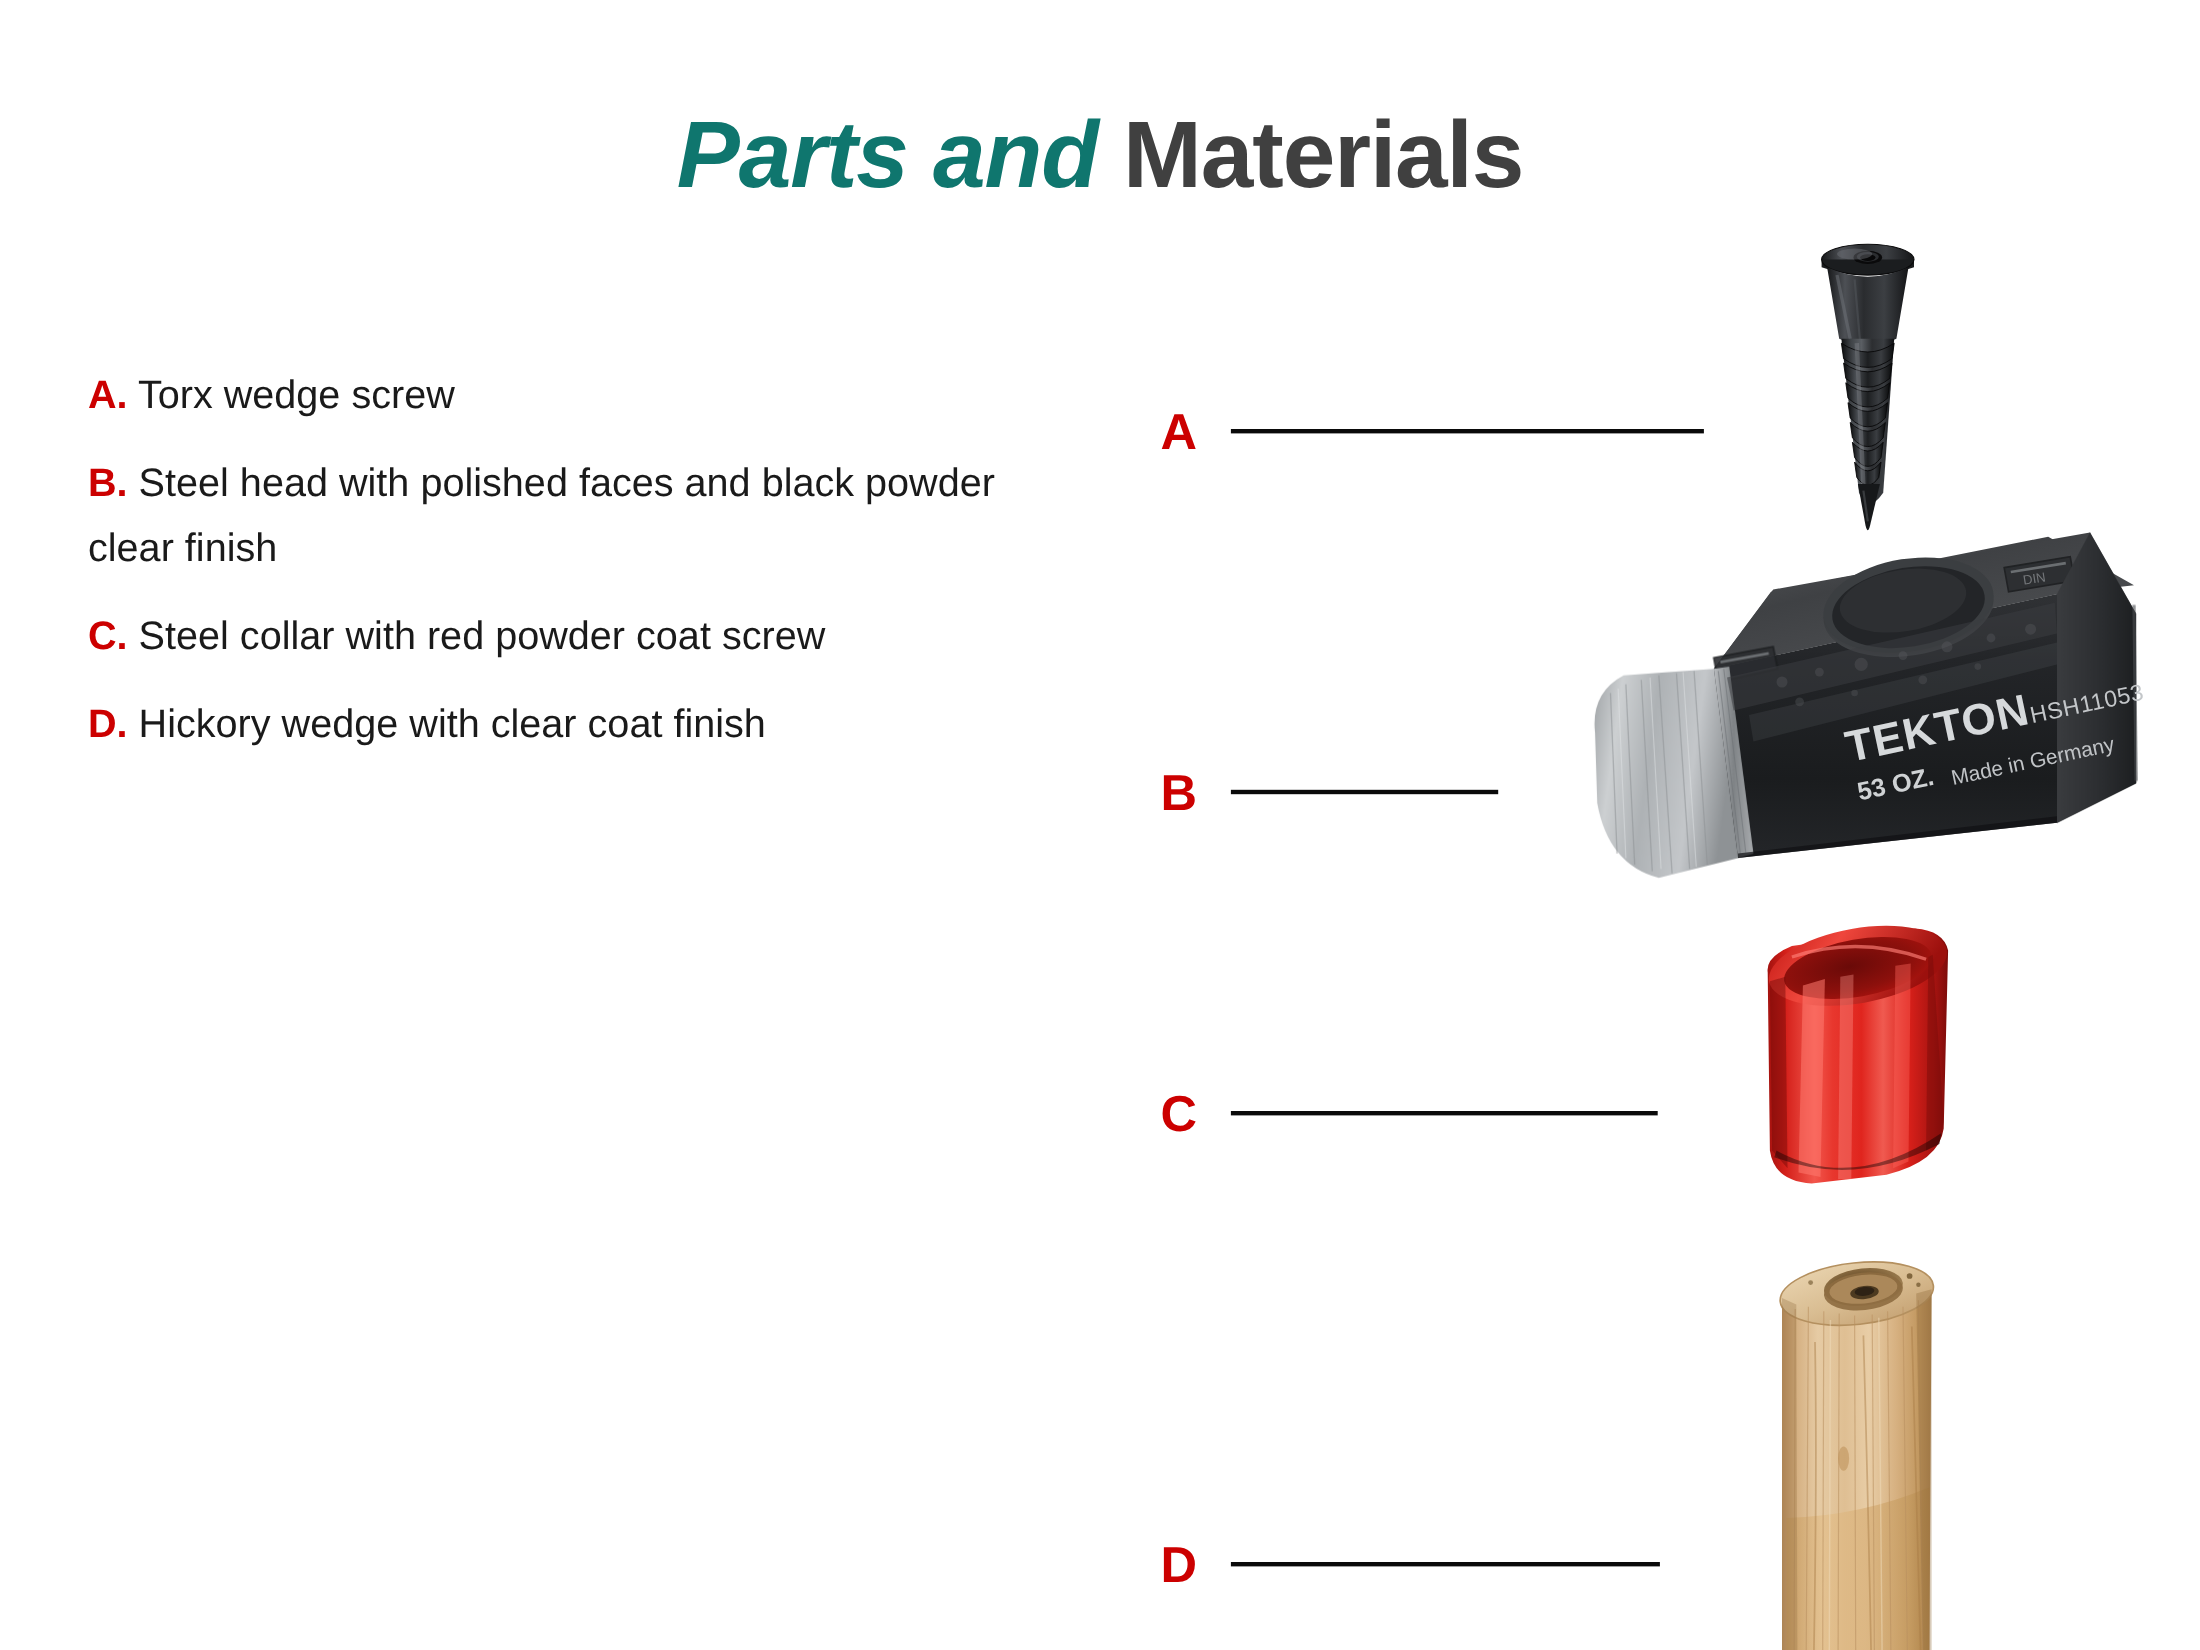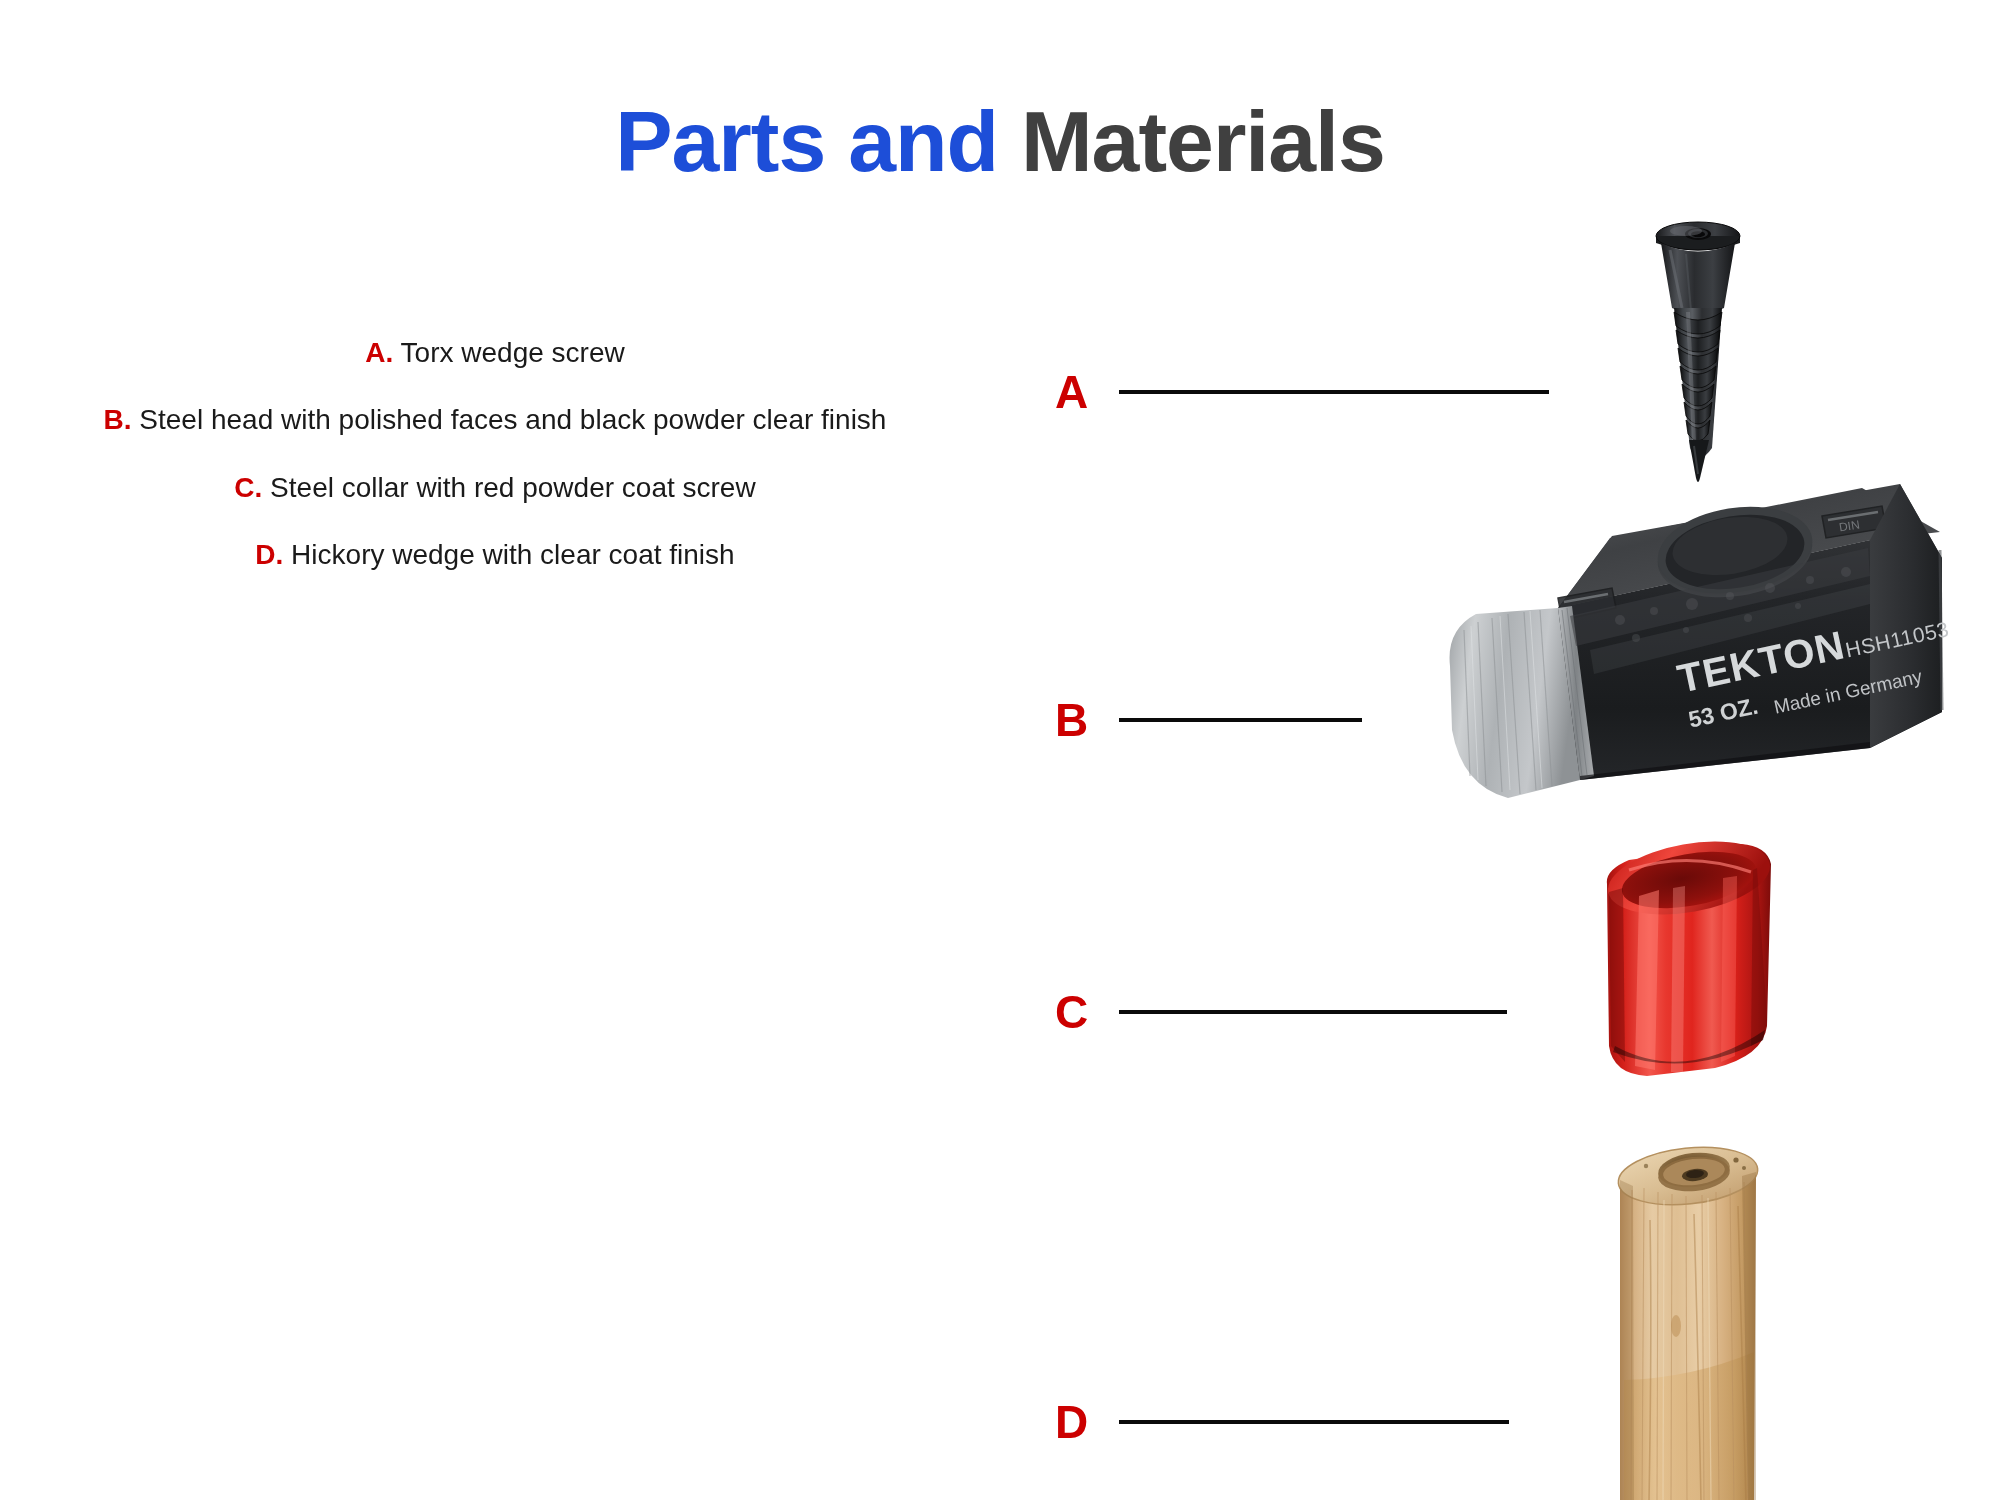--- a/index.html
+++ b/index.html
@@ -28,37 +28,36 @@
     top: 38px;
     left: 0;
     width: 2000px;
     text-align: center;
     font-size: 86px;
     font-weight: bold;
     letter-spacing: -1px;
     line-height: 1.05;
     white-space: nowrap;
   }
-  #title .t-black { color: #1d4ed8; }
+  #title .t-black { color: #0f766e; font-style: italic; }
   #title .t-red   { color: #404040; }
 
   
   #parts-list {
     position: absolute;
     left: 80px;
     top: 330px;
     width: 830px;
   }
   .part-item {
-    font-size: 28px;
+    font-size: 36px;
     line-height: 1.62;
     color: #1a1a1a;
     margin-bottom: 22px;
     font-weight: normal;
-    text-align: center;
   }
   .part-letter {
     color: #CC0000;
     font-weight: bold;
   }
 
   
   .callout {
     position: absolute;
     display: flex;

